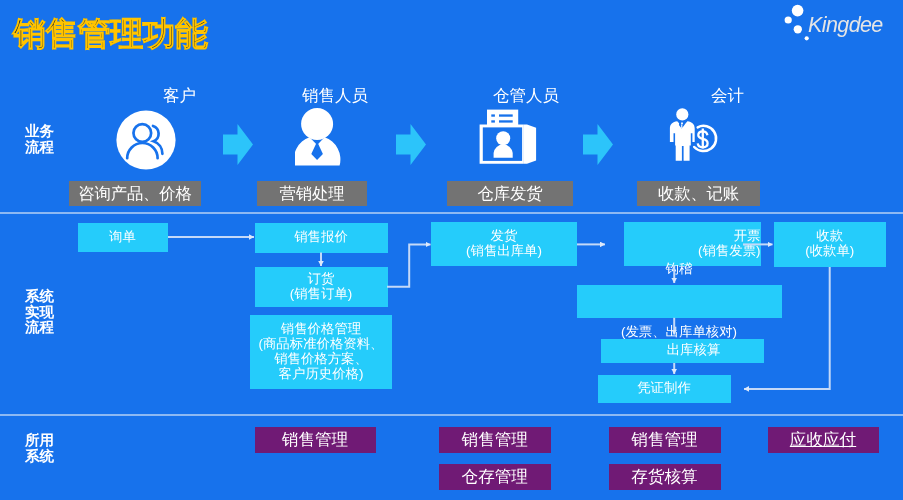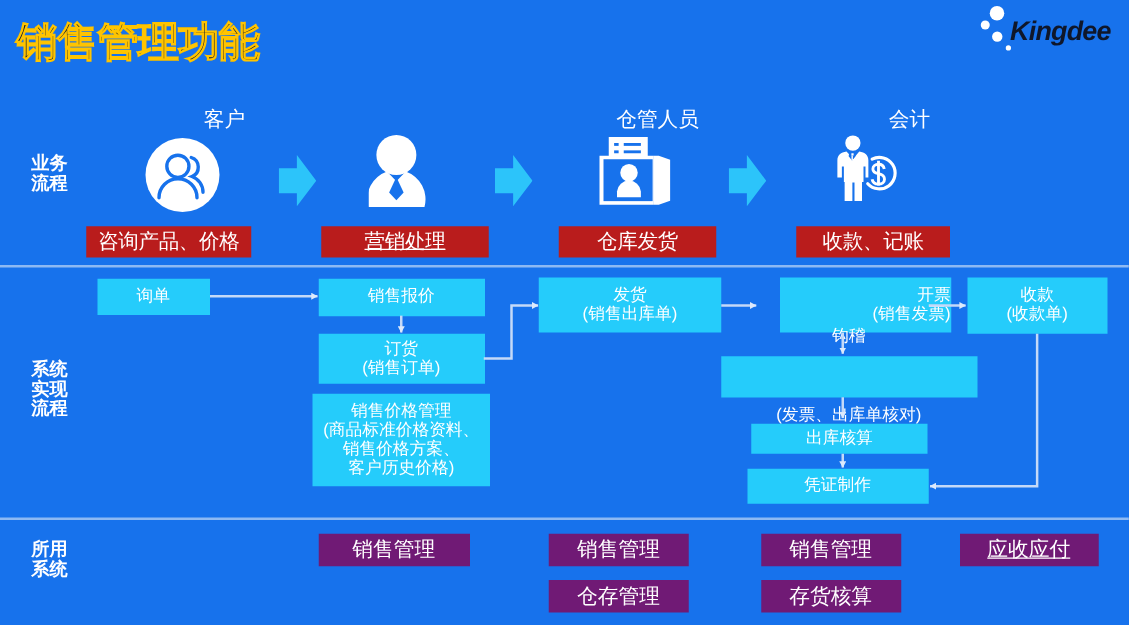--- a/index.html
+++ b/index.html
@@ -6,63 +6,63 @@
   html,body{margin:0;padding:0;}
   body{width:903px;height:500px;overflow:hidden;background:#1772EC;
        font-family:"Liberation Sans",sans-serif;-webkit-font-smoothing:antialiased;}
   #stage{position:relative;width:903px;height:500px;}
   .abs{position:absolute;}
 
   .title{left:13px;top:12px;font-size:33px;font-weight:bold;color:#0f172a;letter-spacing:-0.6px;
          -webkit-text-stroke:0.8px #FFC400;}
   .logo{left:782px;top:4px;width:115px;height:46px;}
   .logo svg{position:absolute;left:0;top:0;}
-  .logoword{position:absolute;left:26px;top:9px;font-size:21.5px;font-weight:bold;font-style:italic;
-            color:#0f172a;letter-spacing:-0.6px;}
+  .logoword{position:absolute;left:26px;top:9px;font-size:21.5px;font-weight:normal;font-style:italic;
+            color:#e5e5e5;letter-spacing:-0.6px;}
 
   .divider{left:0;width:903px;height:2.2px;background:#8DB9F3;}
   #div1{top:212.2px;}
   #div2{top:413.9px;}
 
   .rowlabel{color:#ffffff;font-weight:bold;font-size:14.5px;line-height:15.5px;text-align:left;}
   #lab1{left:25px;top:124px;}
   #lab2{left:25px;top:289px;}
   #lab3{left:25px;top:433px;}
 
   .role{color:#ffffff;font-size:16.5px;width:100px;text-align:right;}
   .r1role{top:85px;}
 
   .icon1{left:116px;top:110px;}
   .icon2{left:295px;top:106px;}
   .icon3{left:475px;top:105px;}
   .icon4{left:660px;top:108px;}
 
-  .tag{background:#b91c1c;color:#ffffff;font-size:16.4px;height:25px;line-height:24px;letter-spacing:-0.2px;text-align:center;}
+  .tag{background:#737373;color:#ffffff;font-size:16.4px;height:25px;line-height:24px;letter-spacing:-0.2px;text-align:center;}
   #tag1{left:69px;top:181px;width:132px;}
-  #tag2{left:257px;top:181px;width:134px;text-decoration:underline;}
+  #tag2{left:257px;top:181px;width:110px;}
   #tag3{left:447px;top:181px;width:126px;}
   #tag4{left:637px;top:181px;width:123px;}
 
   .bigarrow{top:124px;}
   #ar1{left:223px;}
   #ar2{left:396px;}
   #ar3{left:583px;}
 
   .fbox{background:#25CCFB;color:#ffffff;font-size:13.4px;line-height:14.9px;
         display:flex;flex-direction:column;align-items:center;justify-content:center;text-align:center;}
   #b-inquiry  {left:77.5px;top:222.5px;width:90px;height:29.5px;}
   #b-quote    {left:254.5px;top:222.5px;width:133px;height:30.5px;}
   #b-order    {left:254.5px;top:267px;width:133px;height:40px;}
   #b-price    {left:250px;top:315px;width:142px;height:74px;}
   #b-delivery {left:431px;top:221.5px;width:146px;height:44px;}
   #b-invoice  {left:624px;top:221.5px;width:136.5px;height:44px;align-items:flex-end;}
   #b-receipt  {left:773.5px;top:221.5px;width:112.5px;height:45px;}
   #b-reconcile{left:576.5px;top:284.5px;width:205px;height:33px;gap:48px;}
-  #b-outbound {left:601px;top:338.5px;width:141px;height:24.5px;}
-  #b-voucher  {left:597.5px;top:374.5px;width:145px;height:28.5px;}
+  #b-outbound {left:601px;top:338.5px;width:141px;height:24.5px;padding-left:22px;}
+  #b-voucher  {left:597.5px;top:374.5px;width:133px;height:28.5px;}
 
   #conn{left:0;top:0;}
 
   .sbox{background:#701a75;color:#ffffff;font-size:16.6px;text-align:center;height:26px;line-height:25px;}
   #s1a{left:254.5px;top:427px;width:121px;}
   #s2a{left:438.5px;top:427px;width:112.5px;}
   #s2b{left:438.5px;top:464px;width:112.5px;}
   #s3a{left:608.5px;top:427px;width:112px;}
   #s3b{left:608.5px;top:463.5px;width:112px;}
   #s4a{left:767.5px;top:427px;width:111px;text-decoration:underline;}
@@ -104,20 +104,21 @@
     </svg>
   </div>
   <div class="abs tag" id="tag1">咨询产品、价格</div>
 
   <div class="abs bigarrow" id="ar1">
     <svg width="30" height="41" viewBox="0 0 30 41">
         <path d="M0 10.5 H14.5 V0 L30 20.5 L14.5 41 V30.5 H0 Z" fill="#2CC4FA"></path>
       </svg>
   </div>
 
+  <div class="abs role r1role" style="left:268px">销售人员</div>
   <div class="abs icon2">
     <svg width="48" height="60" viewBox="0 0 48 60">
       <circle cx="22.1" cy="18.0" r="16.0" fill="#ffffff"></circle>
       <path d="M14.6 31.2 A23.6 23.6 0 0 0 -0.4 59.6 H44.6 A23.6 23.6 0 0 0 29.6 31.2 L22.1 39.0 Z" fill="#ffffff"></path>
       <path d="M22.1 35.6 L27.9 48.0 L22.1 54.1 L16.3 48.0 Z" fill="#1772EC"></path>
     </svg>
   </div>
   <div class="abs tag" id="tag2">营销处理</div>
 
   <div class="abs bigarrow" id="ar2">

